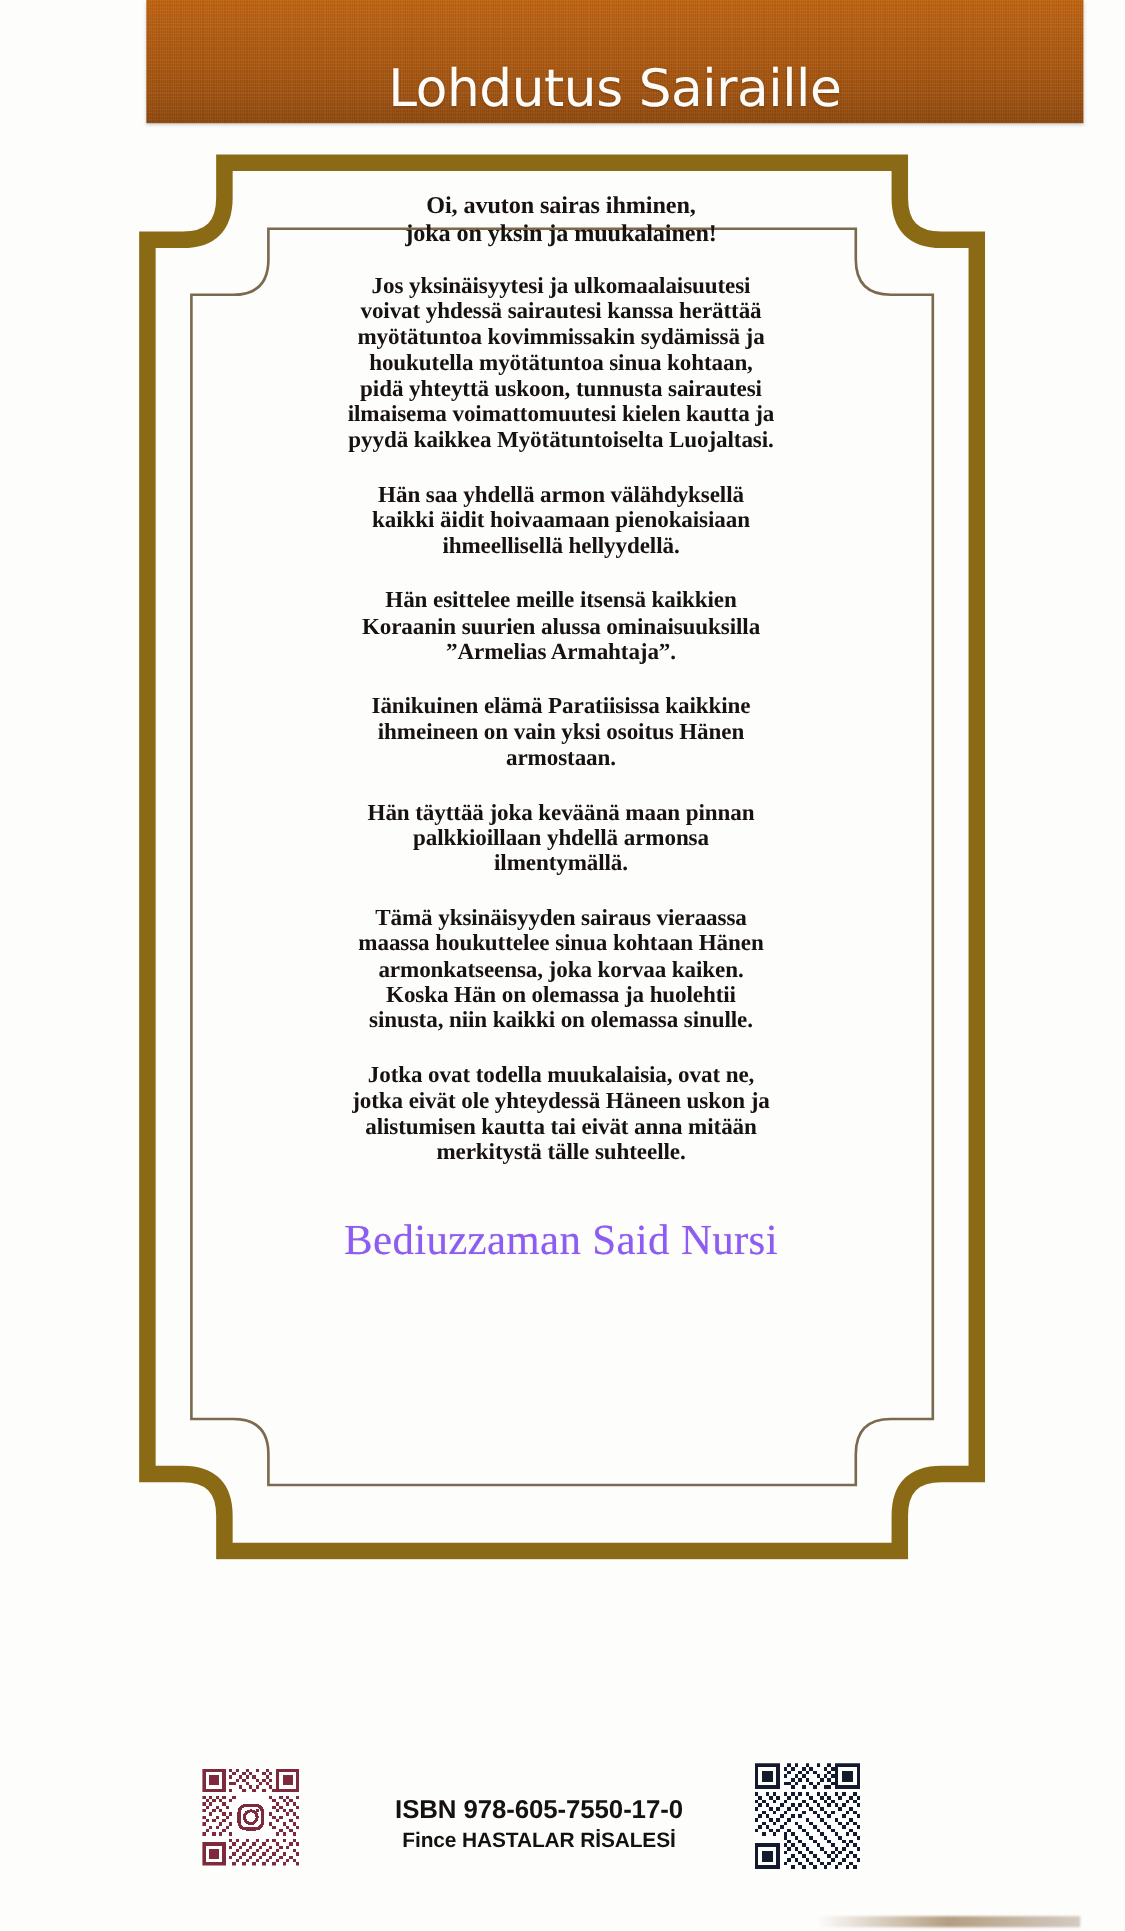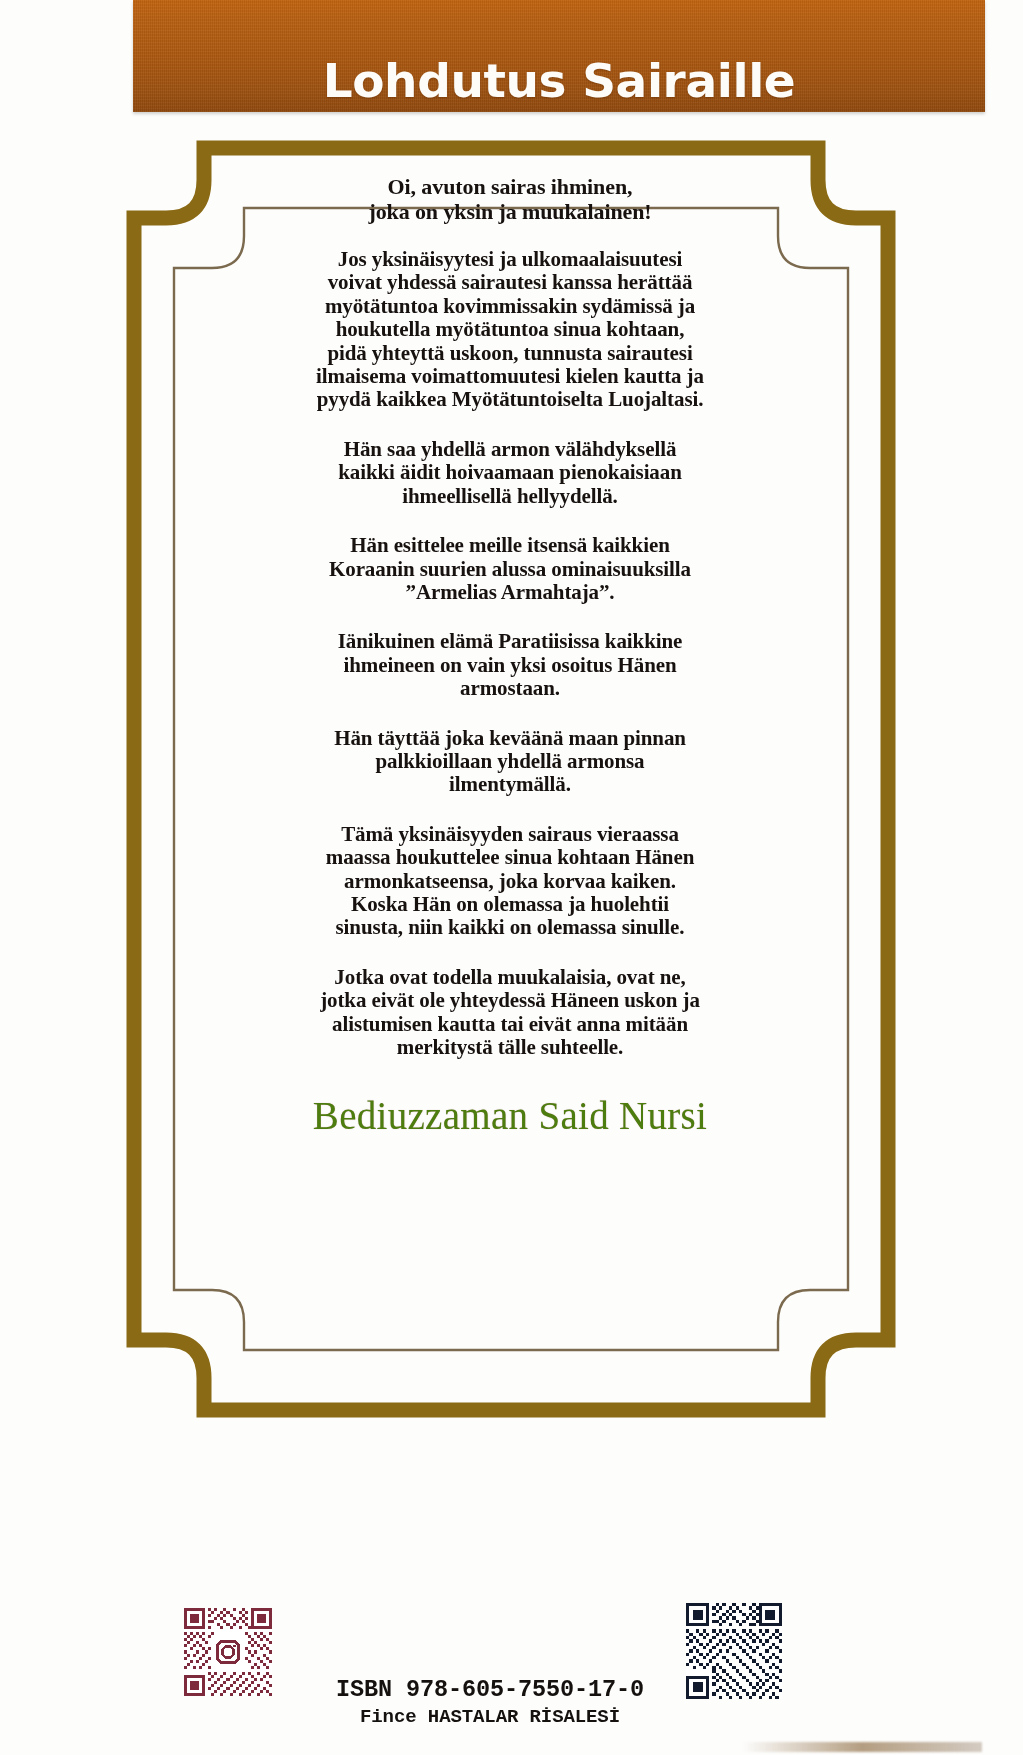--- a/index.html
+++ b/index.html
@@ -38,21 +38,21 @@
     pointer-events: none;
   }
   .banner-title {
     position: absolute;
     left: 0;
     right: 0;
     bottom: 8px;
     text-align: center;
     color: #fdfcf8;
     font-family: "DejaVu Sans", "Liberation Sans", sans-serif;
-    font-weight: bold;
+    font-weight: normal;
     font-size: 47px;
     letter-spacing: -0.4px;
     line-height: 1;
     text-shadow: 0 1px 2px rgba(90,40,0,0.45);
     z-index: 2;
   }
 
   
   .frame-wrap {
     position: absolute;
@@ -88,27 +88,27 @@
     white-space: pre-line;
   }
   .para.intro {
     font-size: 22px;
     margin-bottom: 24px;
   }
   .para.last {
     margin-bottom: 10px;
   }
   .author {
-    color: #4d7c0f;
+    color: #8b5cf6;
     font-weight: normal;
     font-size: 39px;
     line-height: 1.1;
     letter-spacing: 0.3px;
     text-align: center;
-    margin-top: 36px;
+    margin-top: 48px;
     text-shadow: 0 0 1px rgba(141,36,51,0.35);
   }
 
   
   .footer {
     position: absolute;
     left: 0;
     top: 1600px;
     width: 1023px;
     height: 155px;
@@ -128,23 +128,22 @@
     top: 1603px;
     width: 96px;
     height: 96px;
   }
   .isbn-block {
     position: absolute;
     left: 300px;
     top: 1630px;
     width: 380px;
     text-align: center;
-    font-family: Liberation Mono, monospace;
+    font-family: Liberation Sans, sans-serif;
     color: #14110f;
-    margin-top: 44px;
   }
   .isbn-line {
     font-weight: bold;
     font-size: 23.5px;
     line-height: 1.32;
     letter-spacing: -0.1px;
   }
   .isbn-line.second {
     font-size: 19px;
   }

